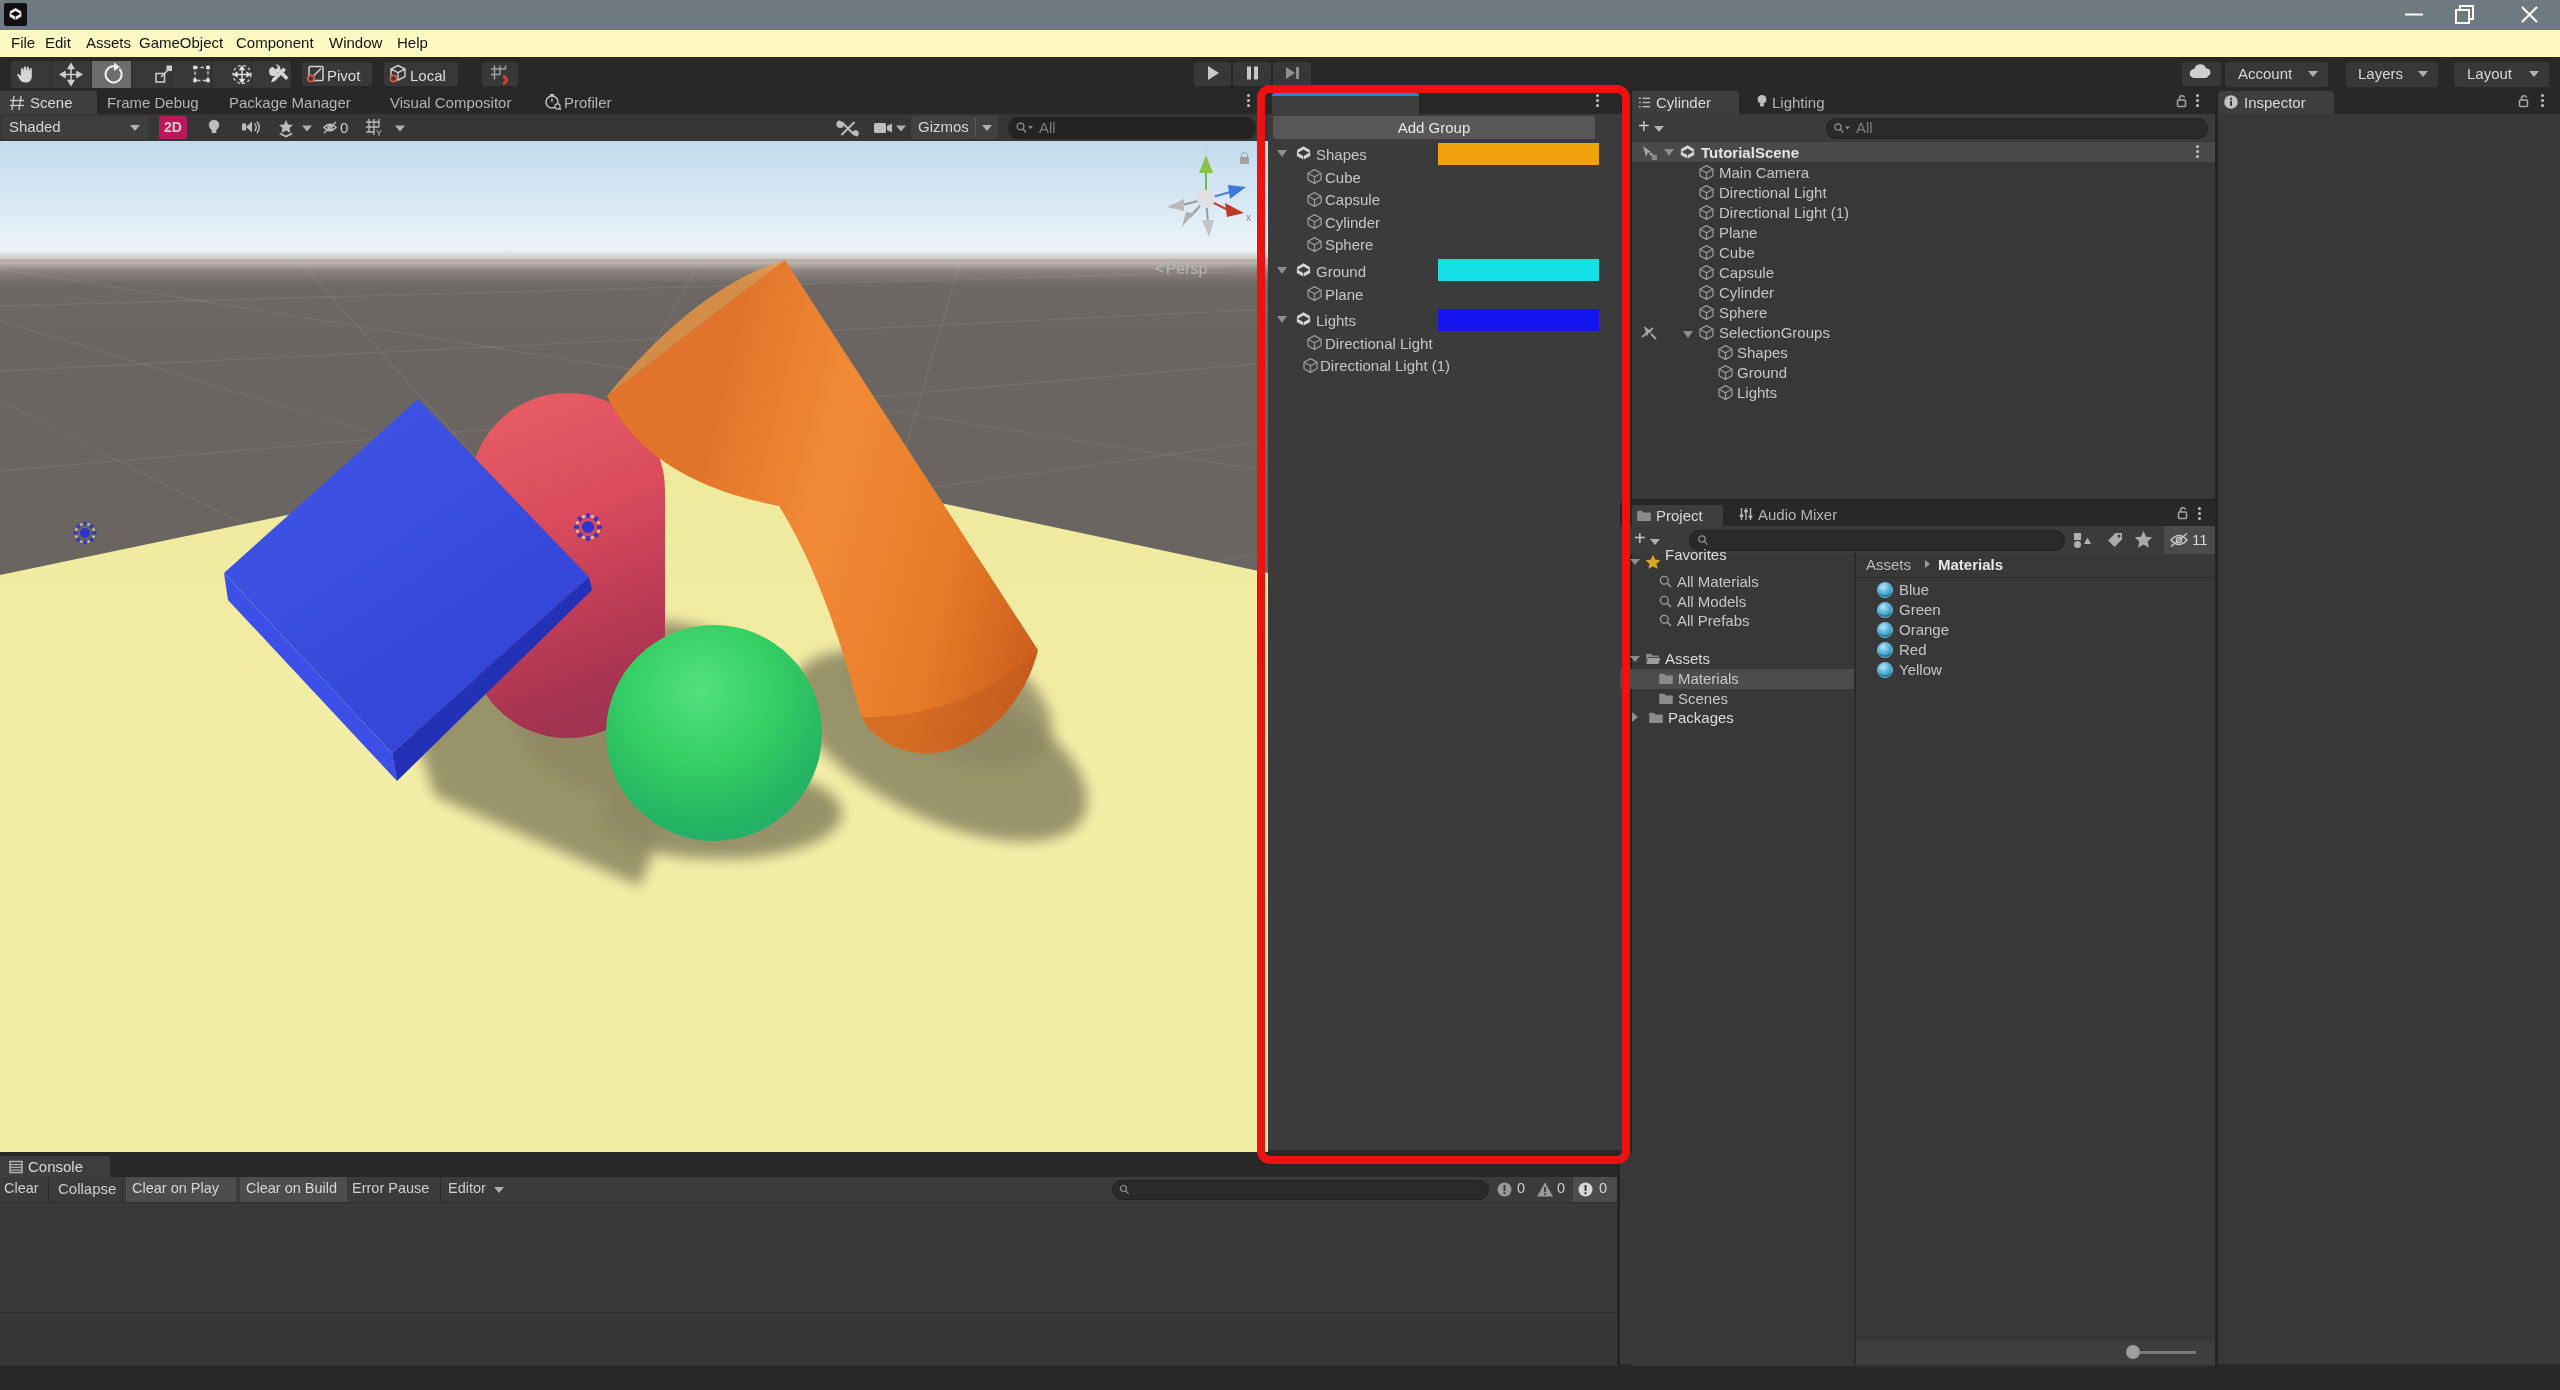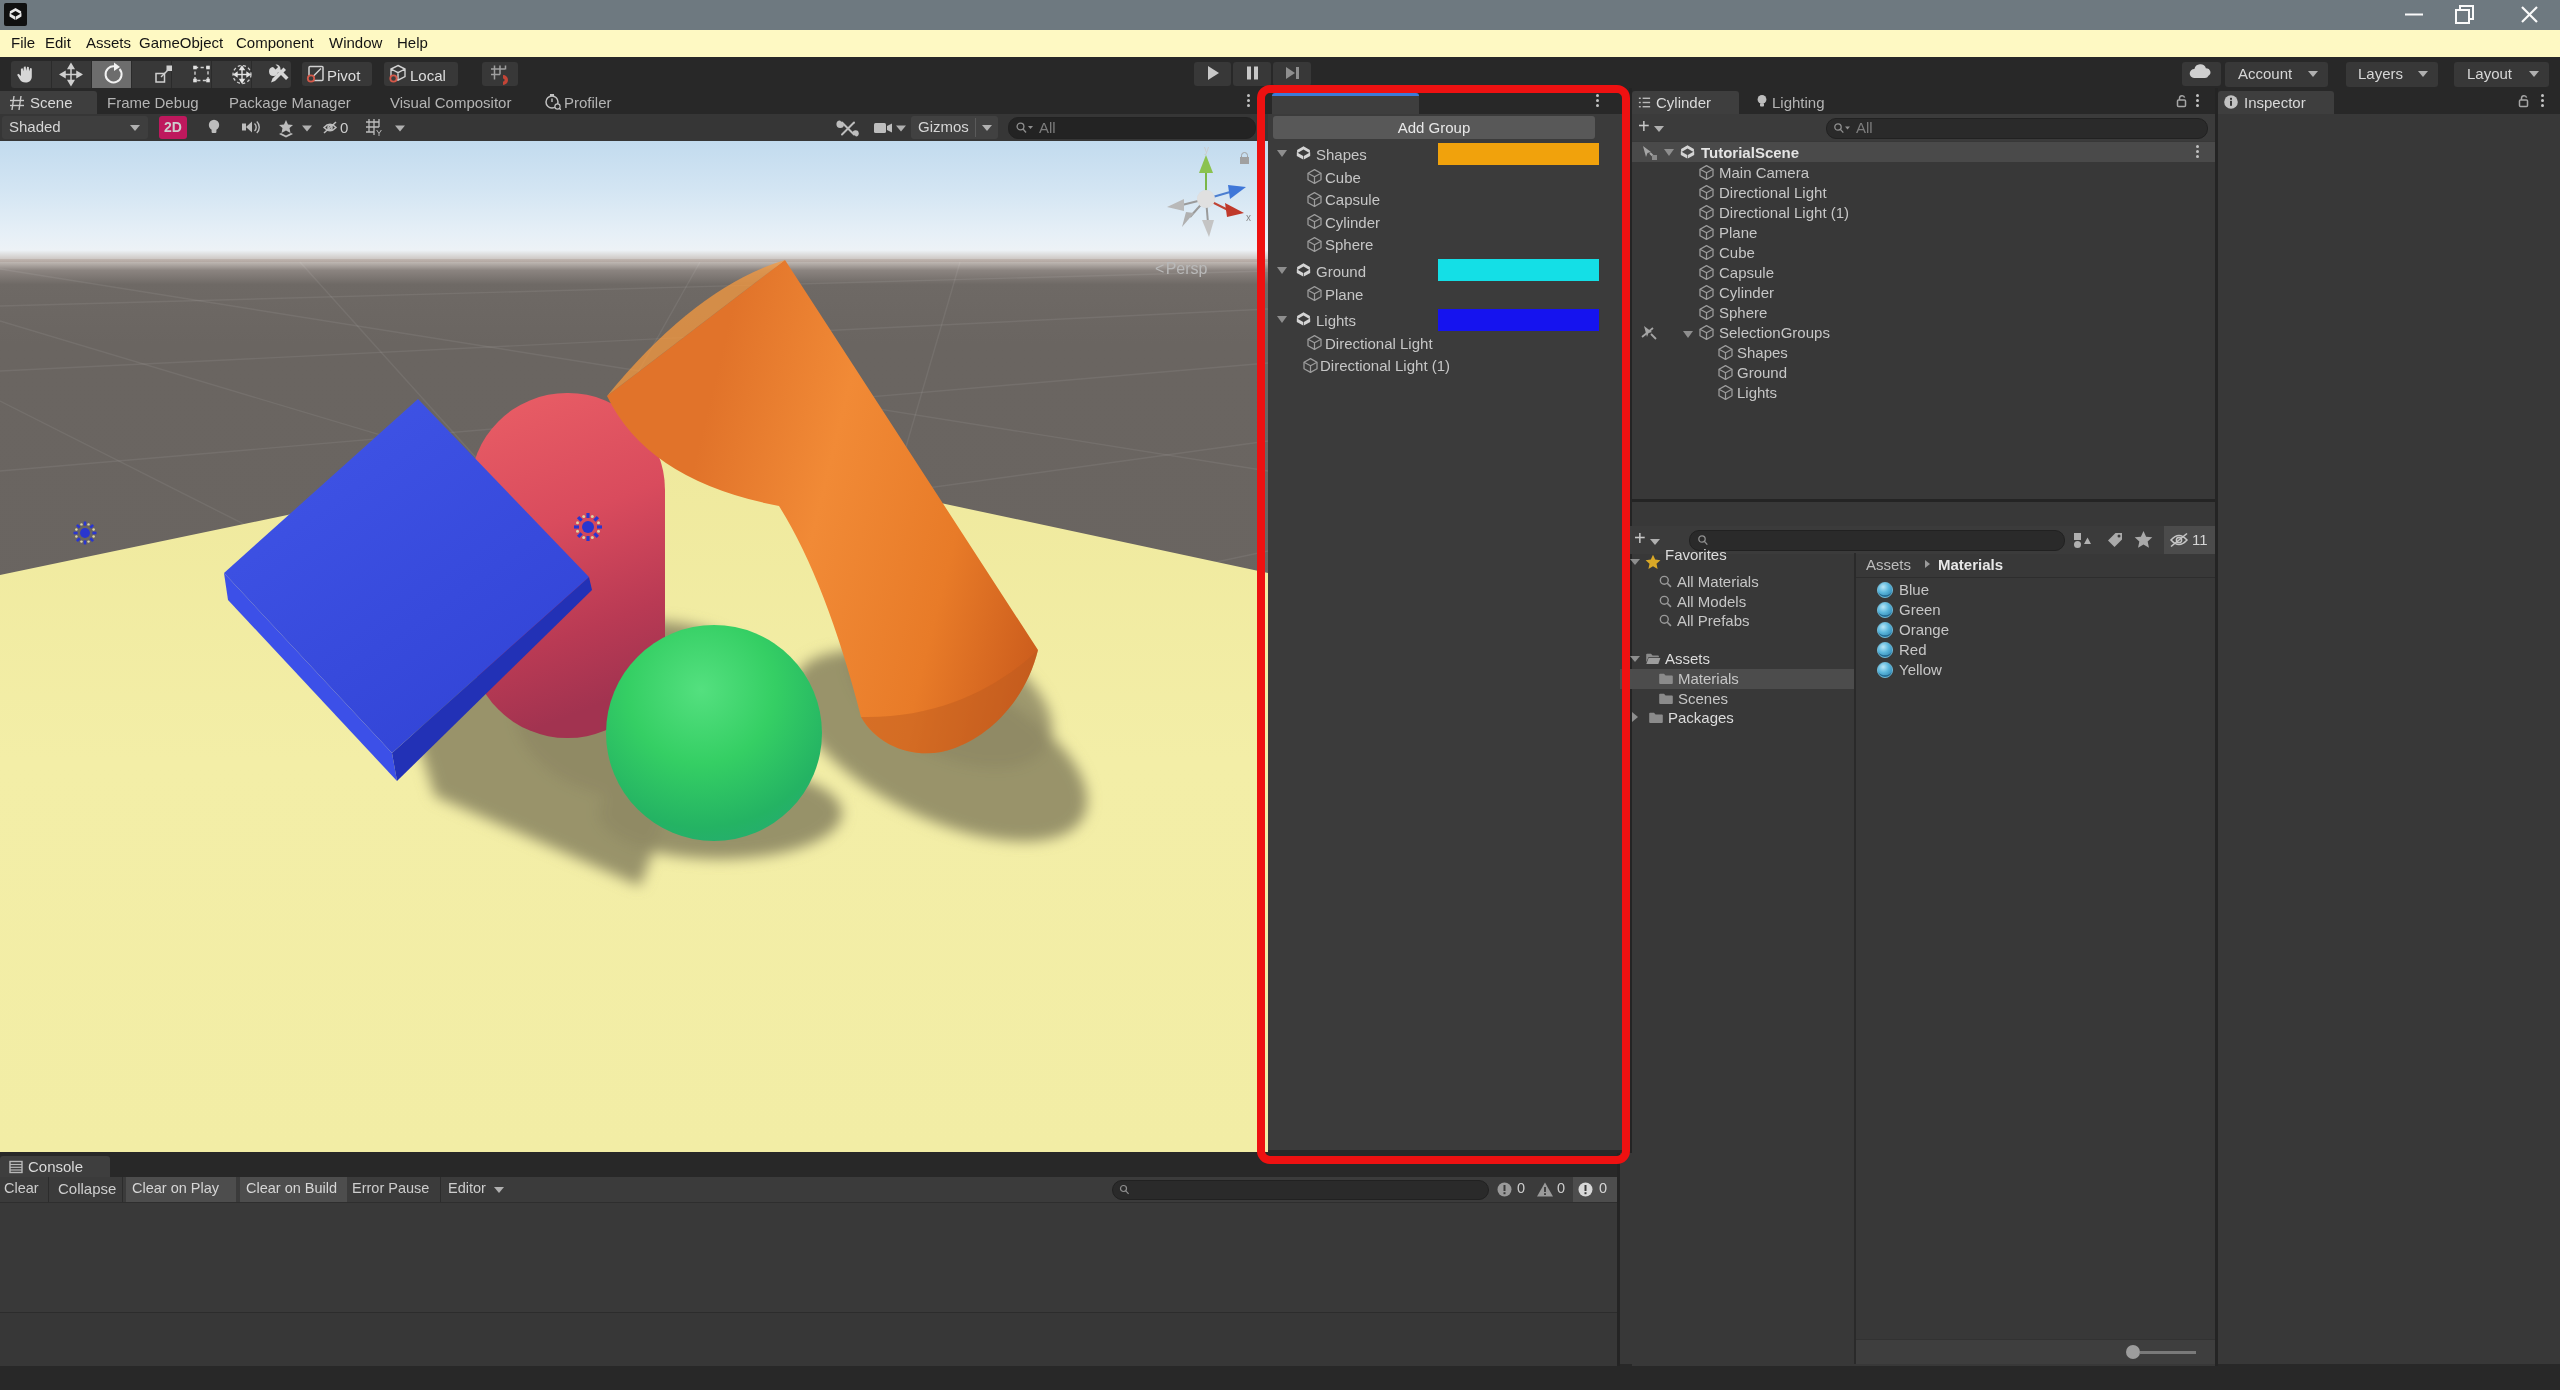--- a/index.html
+++ b/index.html
@@ -688,20 +688,40 @@
     <svg class="abs" style="left:85px;top:275.5px;" width="17" height="17" viewBox="0 0 17 17">
         <use href="#cubewire"></use>
       </svg>
     <div class="row" style="left:105px;top:296px;">Lights</div>
     <svg class="abs" style="left:85px;top:295.5px;" width="17" height="17" viewBox="0 0 17 17">
         <use href="#cubewire"></use>
       </svg>
   </div>
   <div class="abs" style="left:1632px;top:499px;width:583px;height:3px;background:#242424;"></div>
   <div id="proj-panel" class="abs" style="left:1620px;top:502px;width:595px;height:862px;">
+    <div class="tabbar" style="left:0;top:0;width:595px;height:24px;">
+      <div class="tab" style="left:12px;width:91px;height:21px;">
+        <svg style="position:absolute;left:4px;top:3px" width="16" height="16" viewBox="0 0 16 16">
+            <use href="#folder"></use>
+          </svg>
+        <span style="position:absolute;left:24px;top:2px;">Project</span>
+      </div>
+      <svg style="position:absolute;left:118px;top:4px" width="16" height="16" viewBox="0 0 16 16">
+          <use href="#mixer"></use>
+        </svg>
+      <span class="tablabel" style="left:138px;top:4px;">Audio Mixer</span>
+      <svg style="position:absolute;left:554px;top:3px" width="16" height="16" viewBox="0 0 16 16">
+          <use href="#locki"></use>
+        </svg>
+      <div class="kebab" style="left:578px;top:5px;">
+          <i></i>
+          <i></i>
+          <i></i>
+        </div>
+    </div>
     <div class="ptoolbar" style="left:0;top:24px;width:595px;height:28px;">
       <span style="position:absolute;left:14px;top:1px;font-size:20px;color:#c8c8c8;">+</span>
       <span class="dd-arrow" style="position:absolute;left:30px;top:13px;"></span>
       <div class="search" style="left:69px;top:4px;width:374px;height:19px;">
         <svg style="position:absolute;left:7px;top:3px" width="14" height="13" viewBox="0 0 14 13">
           <circle cx="5" cy="5" r="3.2" fill="none" stroke="#8f8f8f" stroke-width="1.3"></circle>
           <line x1="7.4" y1="7.4" x2="10.3" y2="10.6" stroke="#8f8f8f" stroke-width="1.3"></line>
         </svg>
       </div>
       <svg style="position:absolute;left:452px;top:5px" width="20" height="18" viewBox="0 0 20 18">

